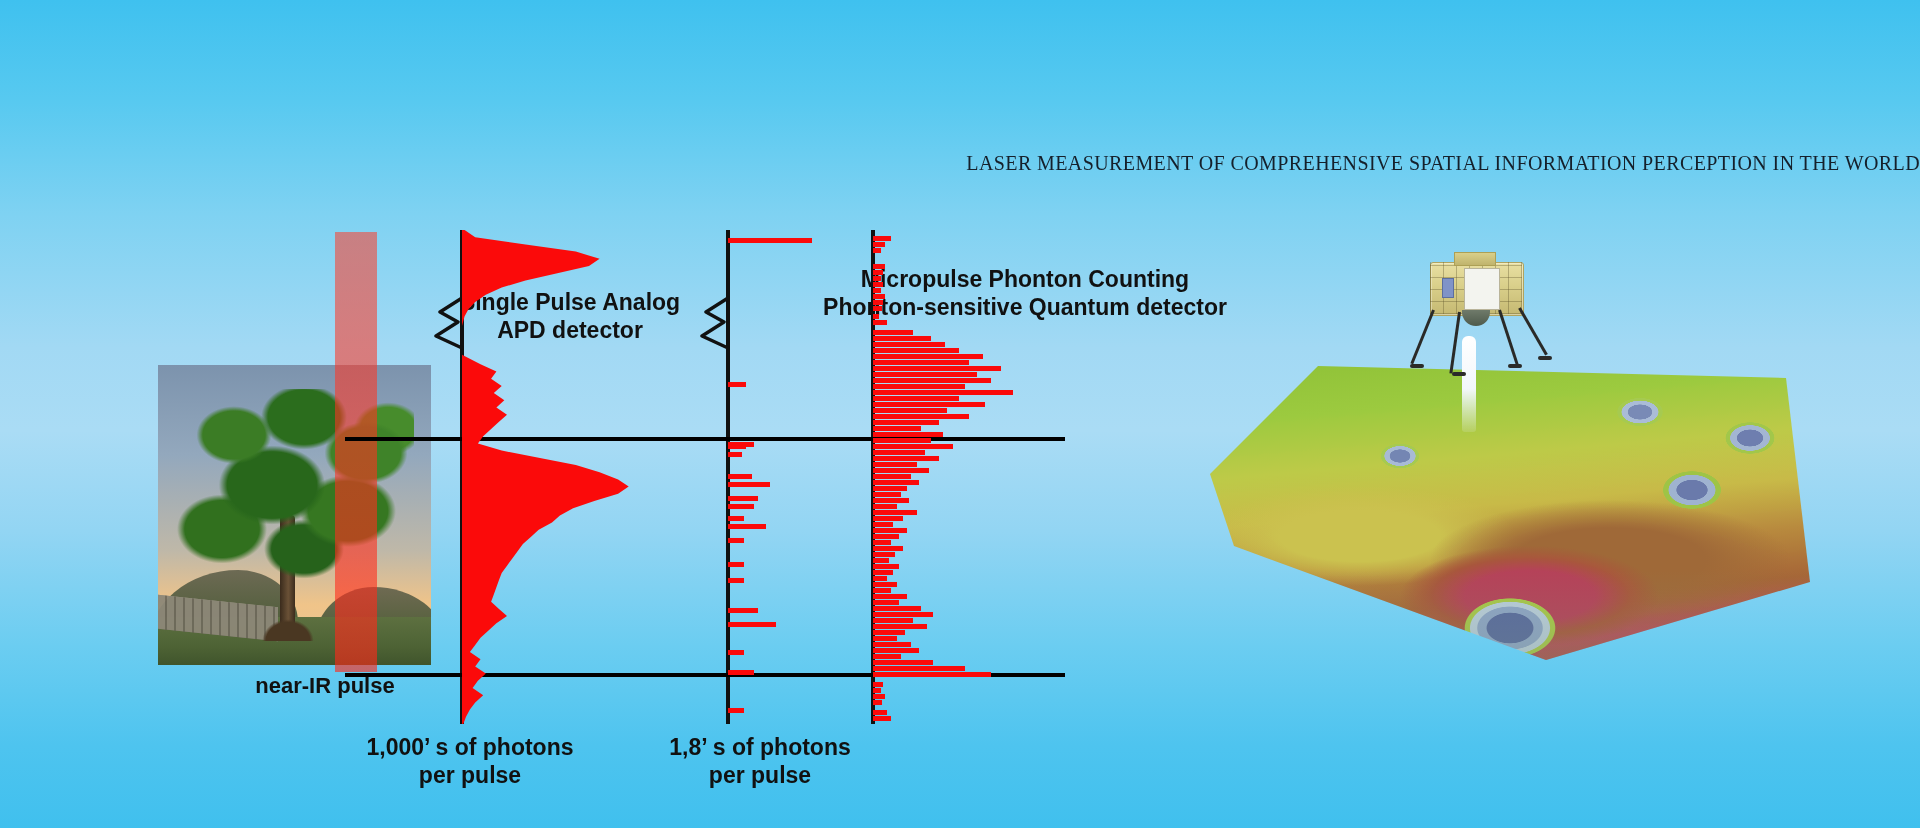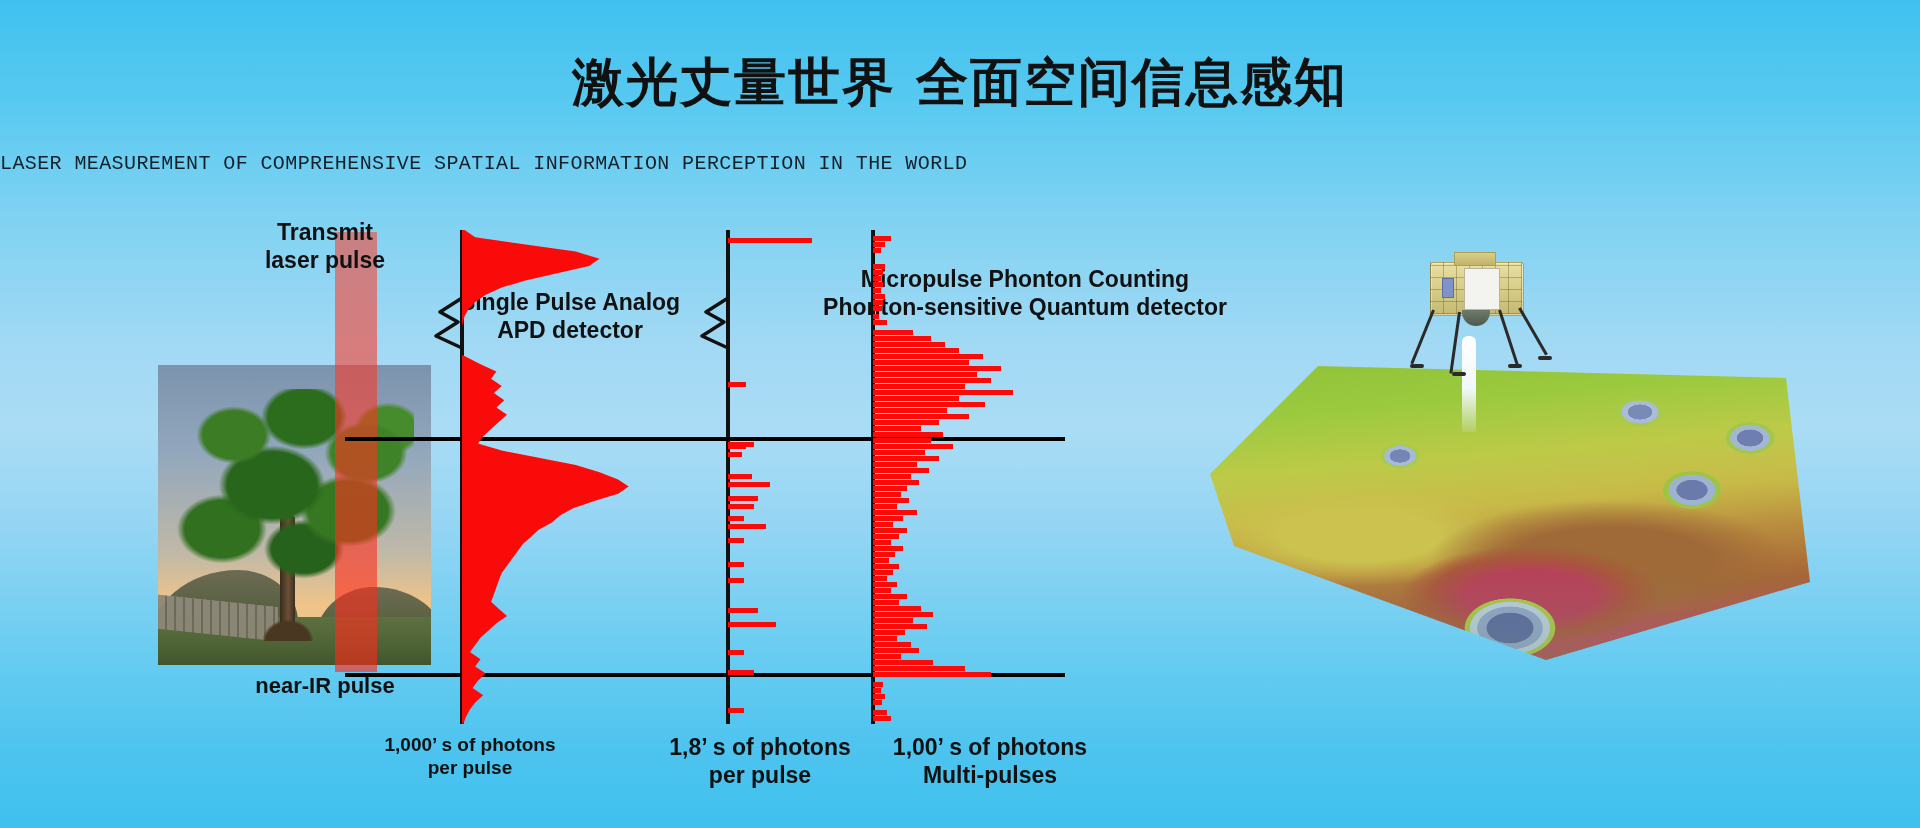--- a/index.html
+++ b/index.html
@@ -25,38 +25,38 @@
   .title{
     position:absolute;left:0;right:0;top:48px;
     text-align:center;
     font-size:52px;font-weight:bold;color:#111;
     letter-spacing:2px;
     font-family:"DejaVu Sans","Liberation Sans",sans-serif;
     white-space:nowrap;
   }
   .subtitle{
     position:absolute;left:0;right:0;top:152px;
-    text-align:left;
+    text-align:right;
     font-size:20px;color:#15202b;letter-spacing:.4px;
-    font-family:Liberation Mono, monospace;
+    font-family:Liberation Serif, serif;
     white-space:nowrap;
   }
 
   
   .diagram{position:absolute;left:0;top:0;width:1120px;height:828px;}
 
   .lbl{position:absolute;color:#111;font-weight:bold;text-align:center;
        line-height:1.22;font-family:"Liberation Sans",sans-serif;white-space:pre;}
 
   .lbl-transmit{left:225px;top:218px;width:200px;font-size:23px;}
   .lbl-nearir  {left:215px;top:673px;width:220px;font-size:22px;}
   .lbl-single  {left:430px;top:288px;width:280px;font-size:23px;}
   .lbl-micro   {left:800px;top:265px;width:450px;font-size:23px;}
 
-  .lbl-bot1{left:330px;top:733px;width:280px;font-size:19px;}
+  .lbl-bot1{left:330px;top:733px;width:280px;font-size:23px;}
   .lbl-bot2{left:630px;top:733px;width:260px;font-size:23px;}
   .lbl-bot3{left:855px;top:733px;width:270px;font-size:23px;}
 
   
   .photo{
     position:absolute;left:158px;top:365px;width:273px;height:300px;
     overflow:hidden;
   }
   .photo .sky{
     position:absolute;inset:0;
@@ -183,52 +183,47 @@
   .foot{position:absolute;width:14px;height:4px;background:#2b2b29;border-radius:2px;}
 
   
   .no-sel{user-select:none;}
 </style>
 </head>
 <body>
 
 <div class="stage no-sel">
 
-  <div class="title">激光丈量世界 全面空间信息感知</div>
   <div class="subtitle">LASER MEASUREMENT OF COMPREHENSIVE SPATIAL INFORMATION PERCEPTION IN THE WORLD</div>
 
   <div class="diagram">
 
     <div class="photo">
       <div class="sky"></div>
       <div class="hillL"></div>
       <div class="hillR"></div>
       <div class="ground"></div>
       <div class="wall"></div>
       <div class="trunk"></div>
       <div class="root"></div>
       <div class="canopy"></div>
     </div>
 
     <div class="beam"></div>
 
-    <div class="lbl lbl-transmit">Transmit
-laser pulse</div>
     <div class="lbl lbl-nearir">near-IR pulse</div>
     <div class="lbl lbl-single">Single Pulse Analog
 APD detector</div>
     <div class="lbl lbl-micro">Micropulse Phonton Counting
 Phonton-sensitive Quantum detector</div>
 
     <div class="lbl lbl-bot1">1,000’ s of photons
 per pulse</div>
     <div class="lbl lbl-bot2">1,8’ s of photons
 per pulse</div>
-    <div class="lbl lbl-bot3">1,00’ s of photons
-Multi-pulses</div>
 
     <div class="vaxis" id="axisA" style="left: 460px; top: 230px; height: 494px;"></div>
     <div class="vaxis" id="axisB" style="left: 726px; top: 230px; height: 494px;"></div>
     <div class="vaxis" id="axisC" style="left: 871px; top: 230px; height: 494px;"></div>
 
     <div class="hline" id="refTop" style="left: 345px; width: 720px; top: 437px;"></div>
     <div class="hline" id="refGround" style="left: 345px; width: 720px; top: 673px;"></div>
 
     <svg class="brk" id="brkA" viewBox="0 0 34 54" style="left: 432px; top: 296px;">
       <polyline points="30,2 8,16 26,26 4,40 30,52" fill="none" stroke="#111" stroke-width="3.4" stroke-linejoin="round" stroke-linecap="round"></polyline>

